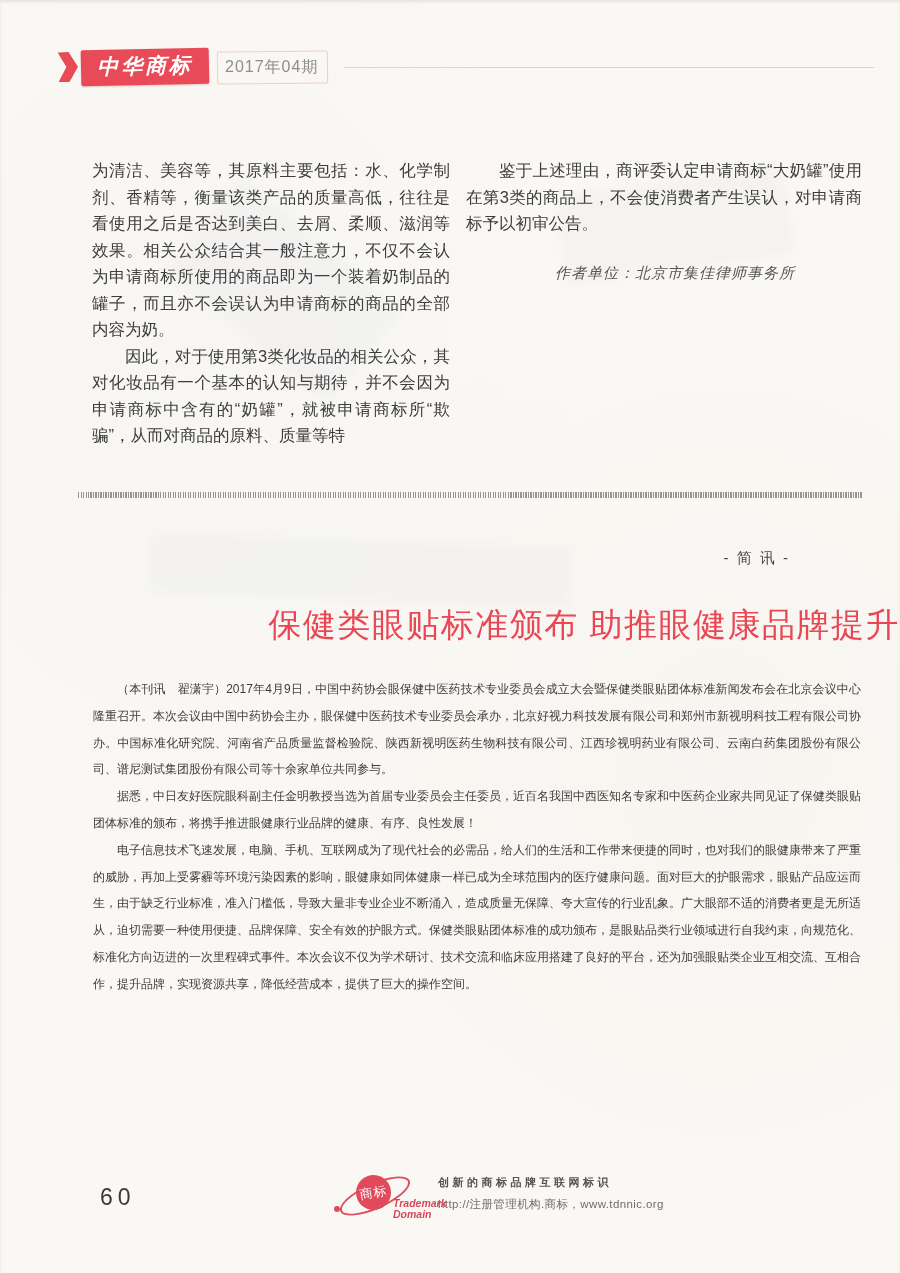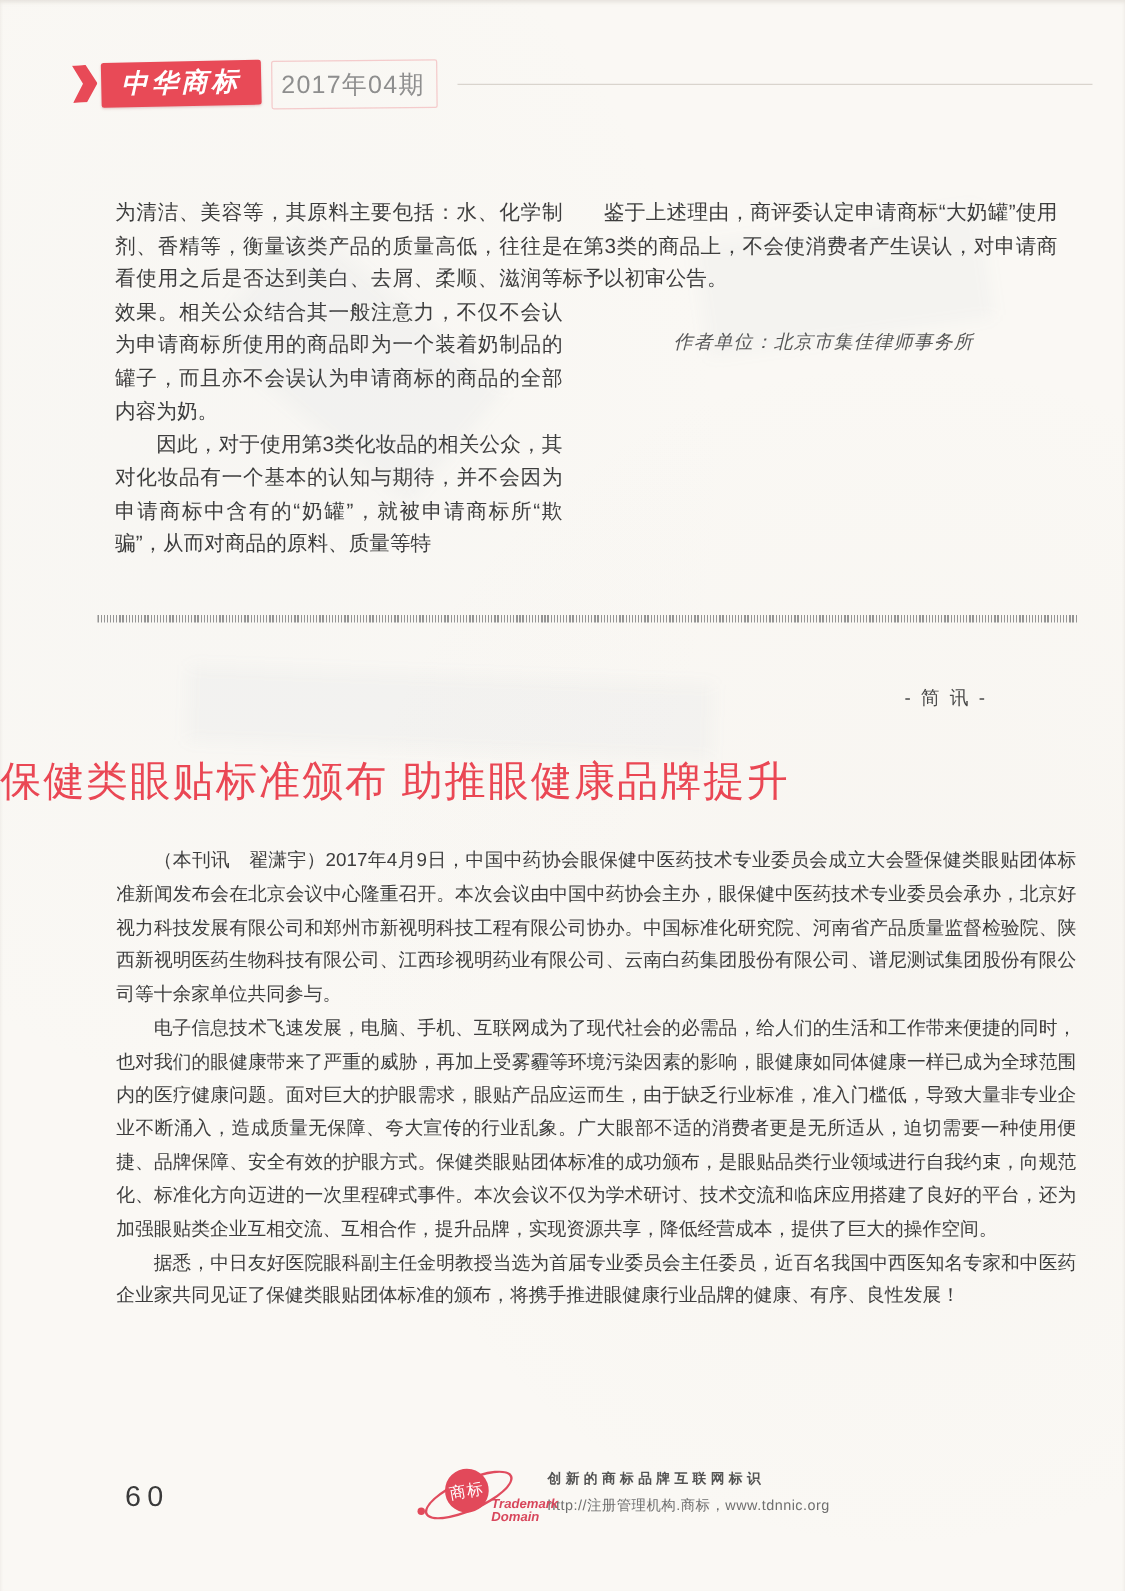--- a/index.html
+++ b/index.html
@@ -26,30 +26,30 @@
     transform:rotate(-2deg);
   }
   .badge {
     background:#e84a57; color:#fff; padding:3px 16px 5px;
     font-family:"DejaVu Serif", serif; font-style:italic; font-weight:bold;
     font-size:21px; letter-spacing:3px; border-radius:2px;
     transform:rotate(-1.2deg);
     box-shadow:0 1px 2px rgba(160,60,70,.25);
   }
   .issue-wrap { position:relative; margin-left:16px; }
-  .issue { font-size:20px; color:#8e8e8e; letter-spacing:1px; }
+  .issue { font-size:16px; color:#8e8e8e; letter-spacing:1px; }
   .issue-wrap::after{
     content:""; position:absolute; inset:-6px -10px -6px -8px;
     border:1px solid rgba(235,120,130,.35); border-radius:2px;
     transform:rotate(-.6deg);
   }
   .hline { flex:1; height:1px; background:#d9d4cd; margin-left:26px; }
 
   
-  .article { position:absolute; top:157px; left:92px; width:770px; display:flex; }
+  .article { position:absolute; top:157px; left:92px; width:770px; display:flex; gap:16px; }
   .col-left  { width:358px; }
   .col-right { width:396px; }
   .article p {
     font-size:16.5px; line-height:26.5px; text-align:justify;
     text-justify:inter-ideograph; color:#3d3d3d;
   }
   .indent { text-indent:2em; }
   .seal {
     display:inline-block; width:15px; height:15px; margin-left:5px; vertical-align:-2px;
     background:#c94c44;
@@ -71,26 +71,26 @@
     opacity:.85;
   }
 
   
   .section-label {
     position:absolute; top:549px; right:110px;
     font-size:15px; color:#474747; letter-spacing:2px;
   }
   .headline {
     position:absolute; top:603px; left:0; width:100%;
-    text-align:left; font-size:33px; font-weight:400;
+    text-align:right; font-size:33px; font-weight:400;
     color:#ea4754; letter-spacing:1.5px;
   }
   .news { position:absolute; top:676px; left:93px; width:768px; }
   .news p {
-    font-size:15px; line-height:26.8px; text-align:justify;
+    font-size:12px; line-height:26.8px; text-align:justify;
     text-justify:inter-ideograph; text-indent:2em; color:#3d3d3d;
   }
 
   
   .page-num {
     position:absolute; left:100px; top:1184px;
     font-size:23px; color:#3a3a3a; letter-spacing:5px;
   }
   .footer-logo { position:absolute; left:336px; top:1168px; display:flex; }
   .orbit { position:relative; width:88px; height:56px; }
@@ -153,22 +153,22 @@
     </div>
   </div>
 
   <div class="divider"></div>
 
   <div class="section-label">- 简 讯 -</div>
   <div class="headline">保健类眼贴标准颁布 助推眼健康品牌提升</div>
 
   <div class="news">
     <p>（本刊讯　翟潇宇）2017年4月9日，中国中药协会眼保健中医药技术专业委员会成立大会暨保健类眼贴团体标准新闻发布会在北京会议中心隆重召开。本次会议由中国中药协会主办，眼保健中医药技术专业委员会承办，北京好视力科技发展有限公司和郑州市新视明科技工程有限公司协办。中国标准化研究院、河南省产品质量监督检验院、陕西新视明医药生物科技有限公司、江西珍视明药业有限公司、云南白药集团股份有限公司、谱尼测试集团股份有限公司等十余家单位共同参与。</p>
+    <p>据悉，中日友好医院眼科副主任金明教授当选为首届专业委员会主任委员，近百名我国中西医知名专家和中医药企业家共同见证了保健类眼贴团体标准的颁布，将携手推进眼健康行业品牌的健康、有序、良性发展！</p>
     <p>电子信息技术飞速发展，电脑、手机、互联网成为了现代社会的必需品，给人们的生活和工作带来便捷的同时，也对我们的眼健康带来了严重的威胁，再加上受雾霾等环境污染因素的影响，眼健康如同体健康一样已成为全球范围内的医疗健康问题。面对巨大的护眼需求，眼贴产品应运而生，由于缺乏行业标准，准入门槛低，导致大量非专业企业不断涌入，造成质量无保障、夸大宣传的行业乱象。广大眼部不适的消费者更是无所适从，迫切需要一种使用便捷、品牌保障、安全有效的护眼方式。保健类眼贴团体标准的成功颁布，是眼贴品类行业领域进行自我约束，向规范化、标准化方向迈进的一次里程碑式事件。本次会议不仅为学术研讨、技术交流和临床应用搭建了良好的平台，还为加强眼贴类企业互相交流、互相合作，提升品牌，实现资源共享，降低经营成本，提供了巨大的操作空间。</p>
-    <p>据悉，中日友好医院眼科副主任金明教授当选为首届专业委员会主任委员，近百名我国中西医知名专家和中医药企业家共同见证了保健类眼贴团体标准的颁布，将携手推进眼健康行业品牌的健康、有序、良性发展！</p>
   </div>
 
   <div class="page-num">60</div>
 
   <div class="footer-logo">
     <div class="orbit">
       <div class="ring"></div>
       <div class="ball">
         <span>商标</span>
       </div>

